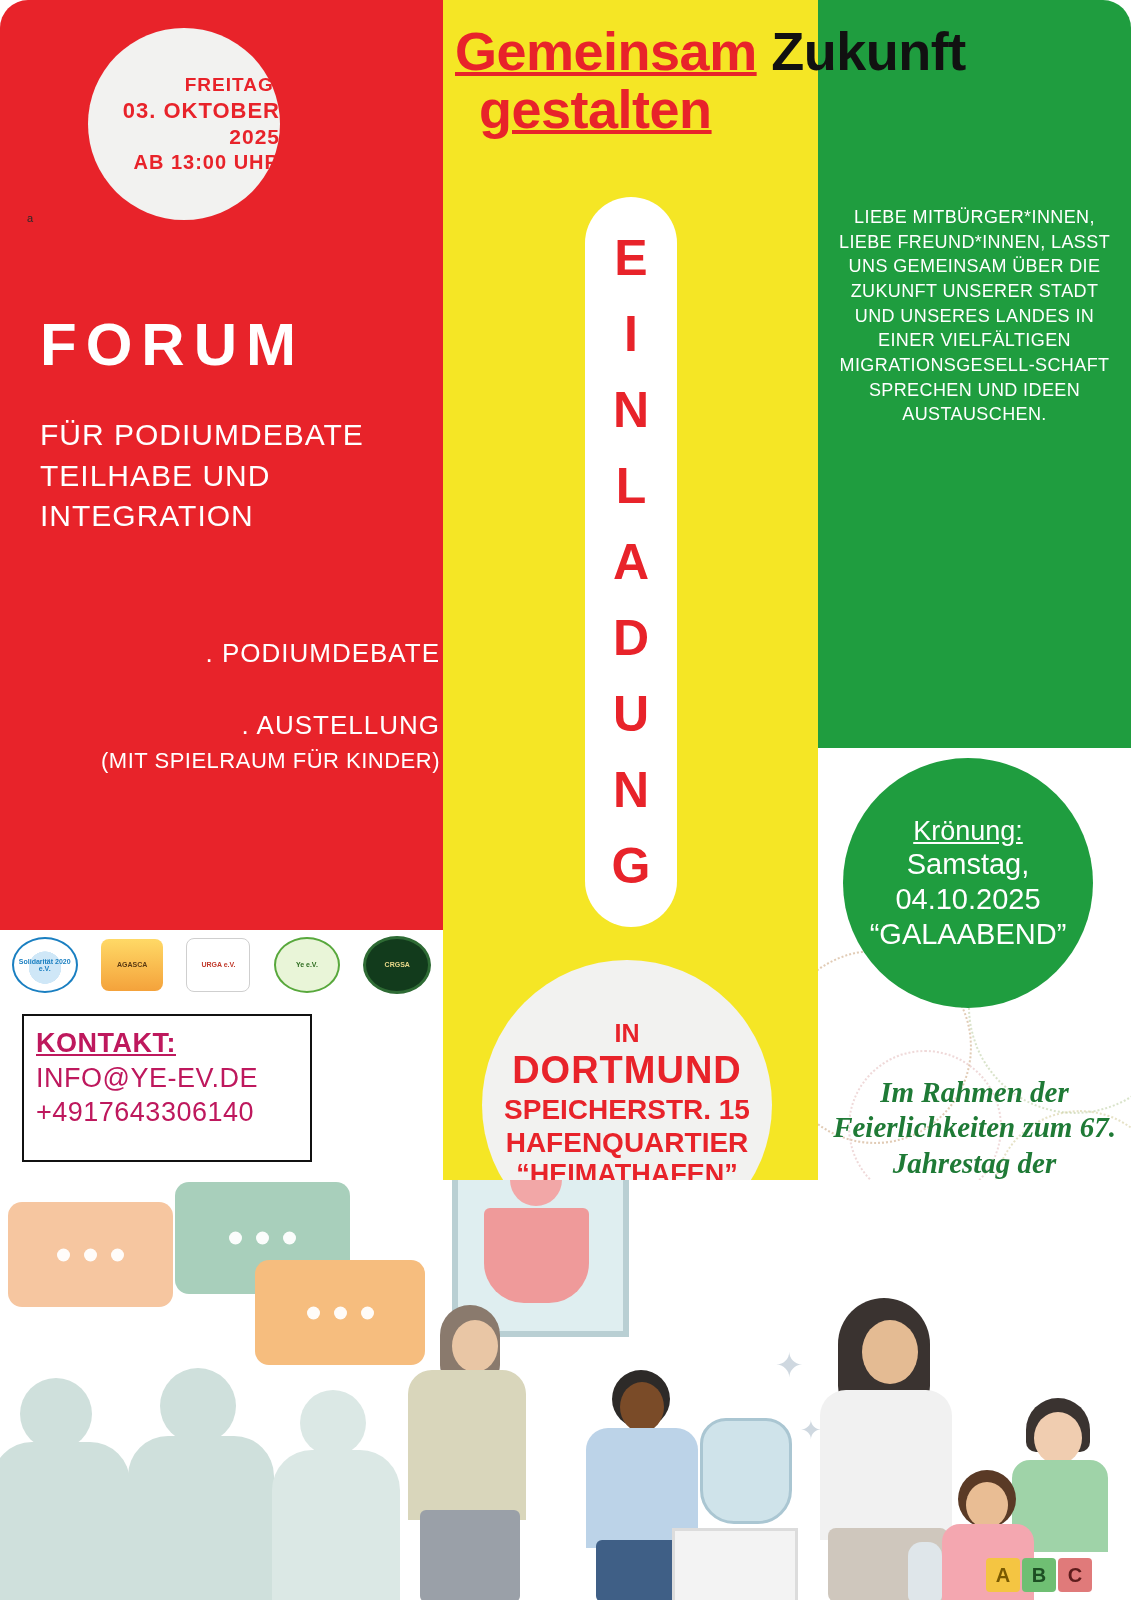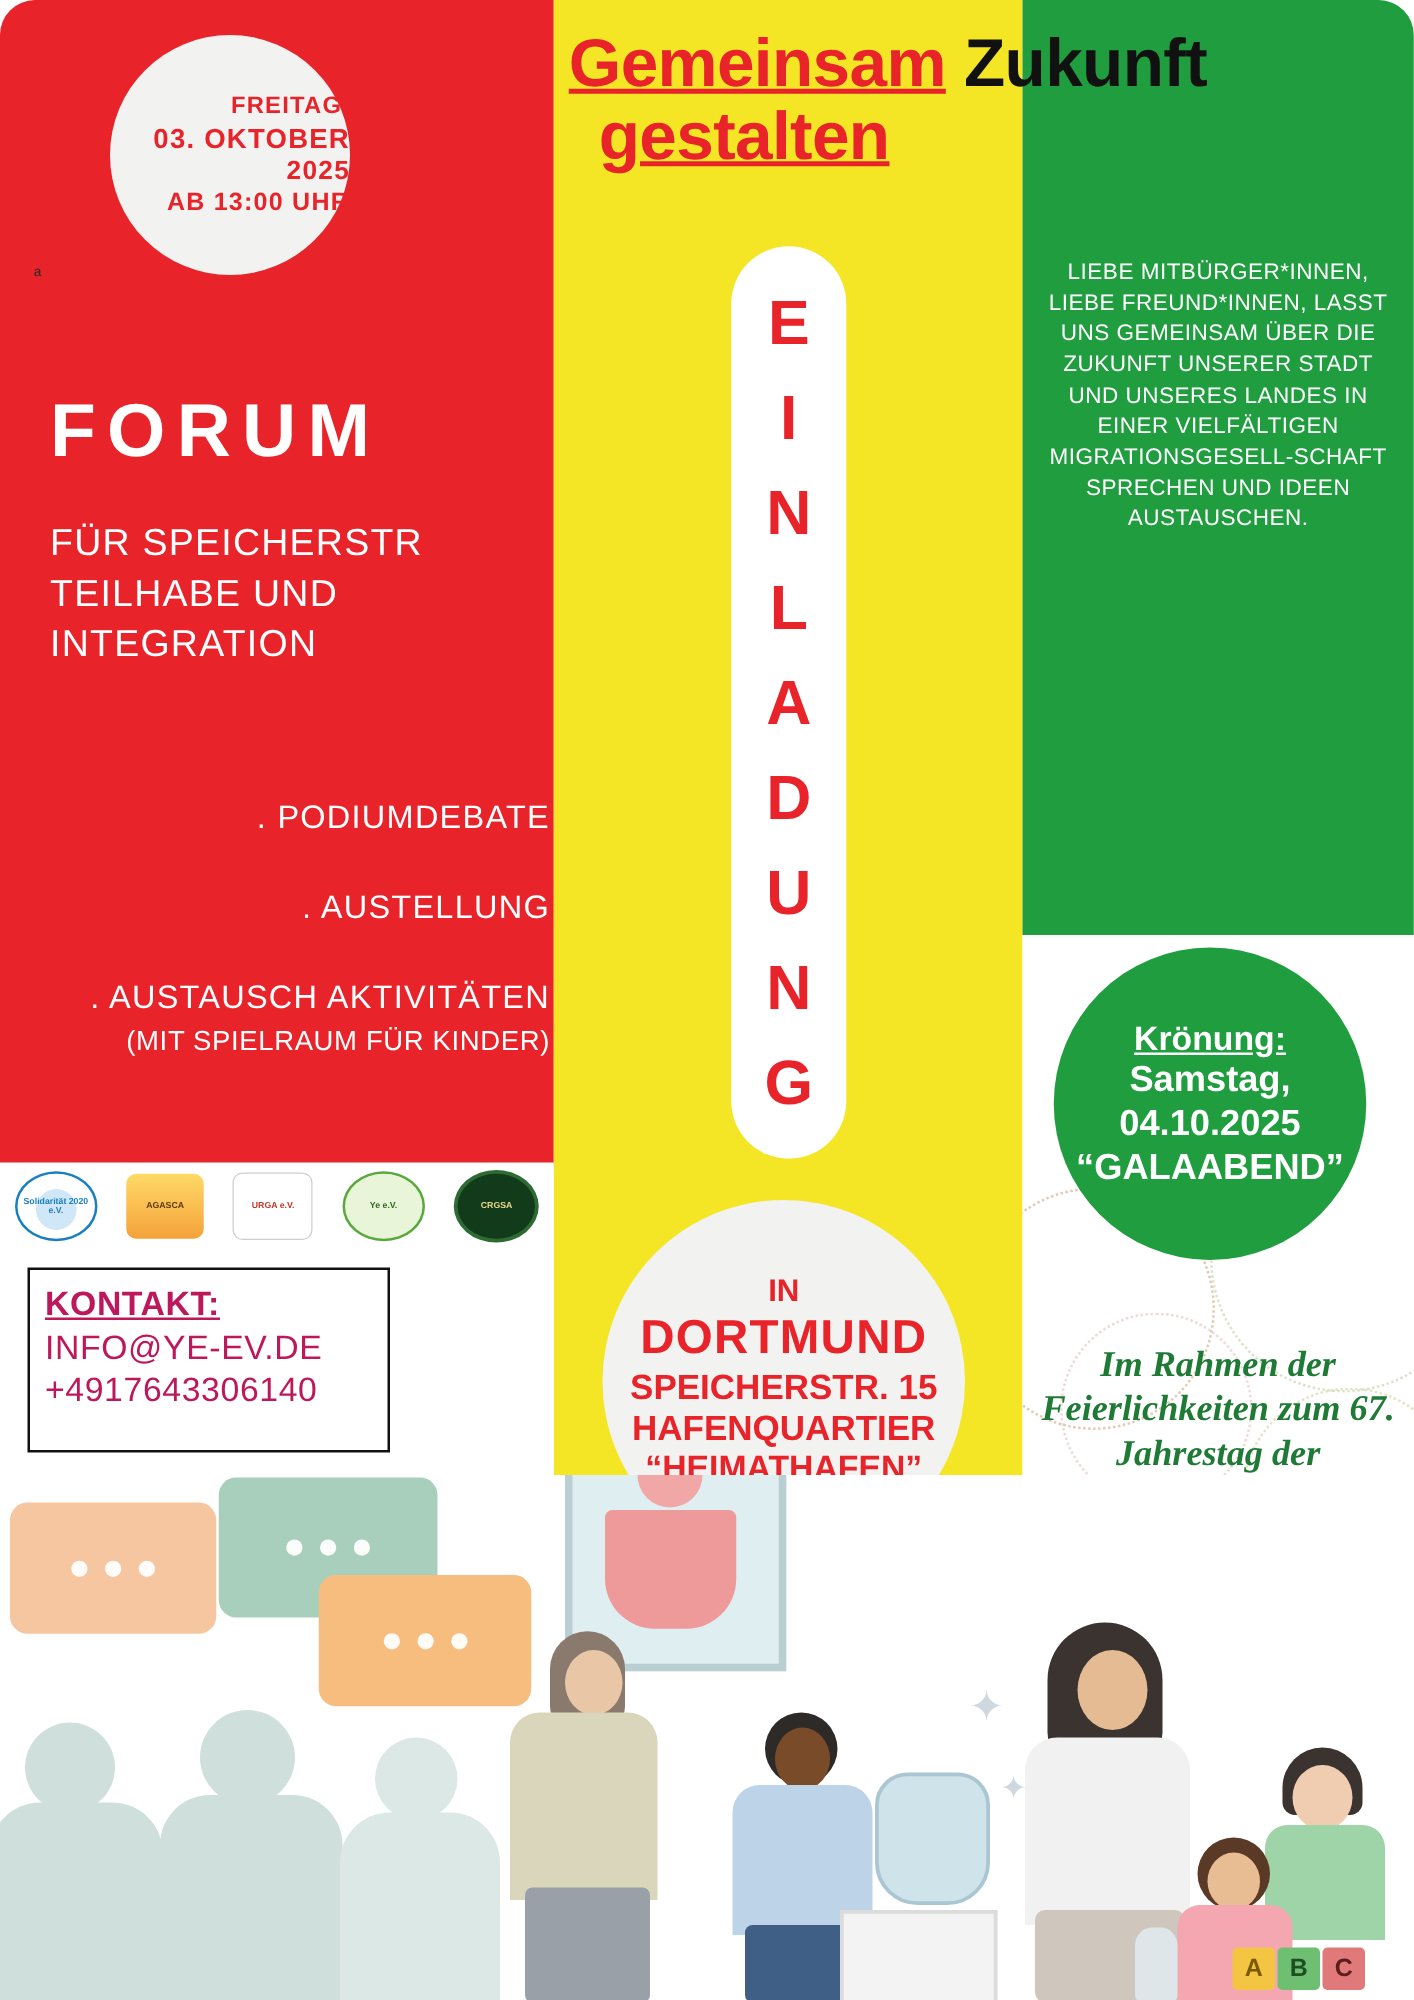--- a/index.html
+++ b/index.html
@@ -100,21 +100,21 @@
   .dort-circle .l2{font-size:38px;letter-spacing:1px;}
   .dort-circle .l3{font-size:28px;}
   .dort-circle .l4{font-size:28px;}
   .dort-circle .l5{font-size:27px;}
 
   
   .kron-circle{
     position:absolute;left:843px;top:758px;width:250px;height:250px;border-radius:50%;
     background:#1f9d3f;
     display:flex;flex-direction:column;align-items:center;justify-content:center;
-    color:#ffffff;font-weight:bold;text-align:center;line-height:1.2;font-size:29px;
+    color:#ffffff;font-weight:normal;text-align:center;line-height:1.2;font-size:29px;
   }
   .kron-circle .k1{font-size:27px;text-decoration:underline;}
 
   
   .fireworks{position:absolute;left:818px;top:930px;width:313px;height:380px;overflow:hidden;}
   .fw{position:absolute;border-radius:50%;border:2px dotted rgba(200,160,120,.55);}
   .rahmen{
     position:absolute;left:828px;top:1075px;width:293px;
     text-align:center;color:#1f7a36;font-family:"Liberation Serif", serif;
     font-size:29px;font-style:italic;line-height:1.22;font-weight:bold;
@@ -182,25 +182,24 @@
   </div>
   <div class="stray-a">a</div>
 
   <div class="headline">
     <span class="w1">Gemeinsam</span>
     <span class="w2">Zukunft</span><br>
     <span class="w3">gestalten</span>
   </div>
 
   <div class="forum-title">FORUM</div>
-  <div class="forum-sub">FÜR SPEICHERSTR TEILHABE UND INTEGRATION</div>
+  <div class="forum-sub">FÜR PODIUMDEBATE TEILHABE UND INTEGRATION</div>
   <div class="bullets">
     <div>. PODIUMDEBATE</div>
     <div>. AUSTELLUNG</div>
-    <div>. AUSTAUSCH AKTIVITÄTEN</div>
     <div class="small">(MIT SPIELRAUM FÜR KINDER)</div>
   </div>
 
   <div class="einladung">
     <span>E</span>
     <span>I</span>
     <span>N</span>
     <span>L</span>
     <span>A</span>
     <span>D</span>

